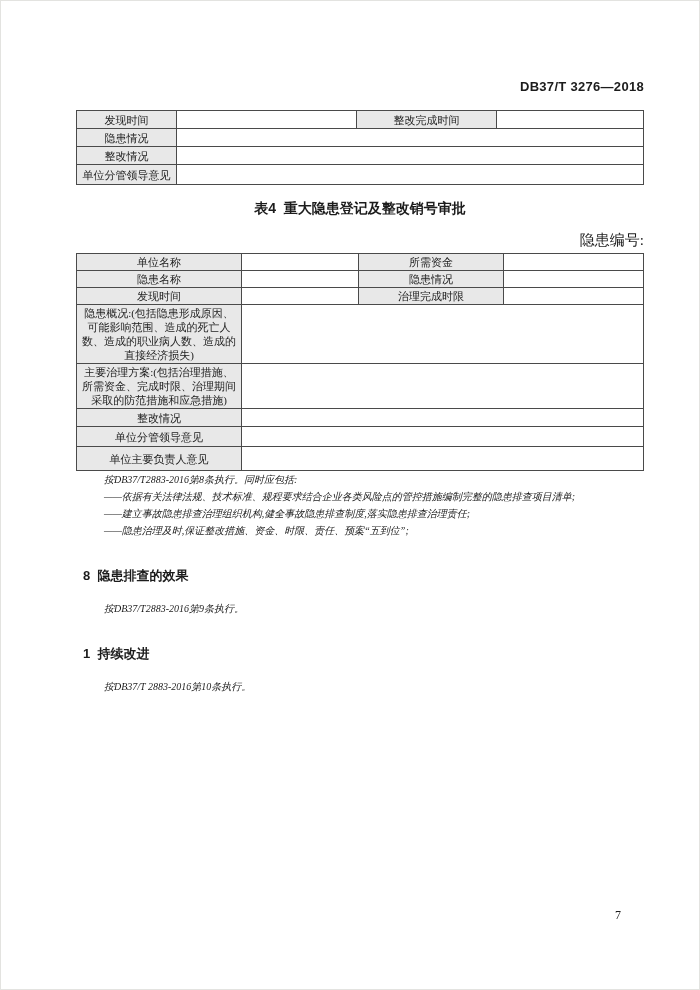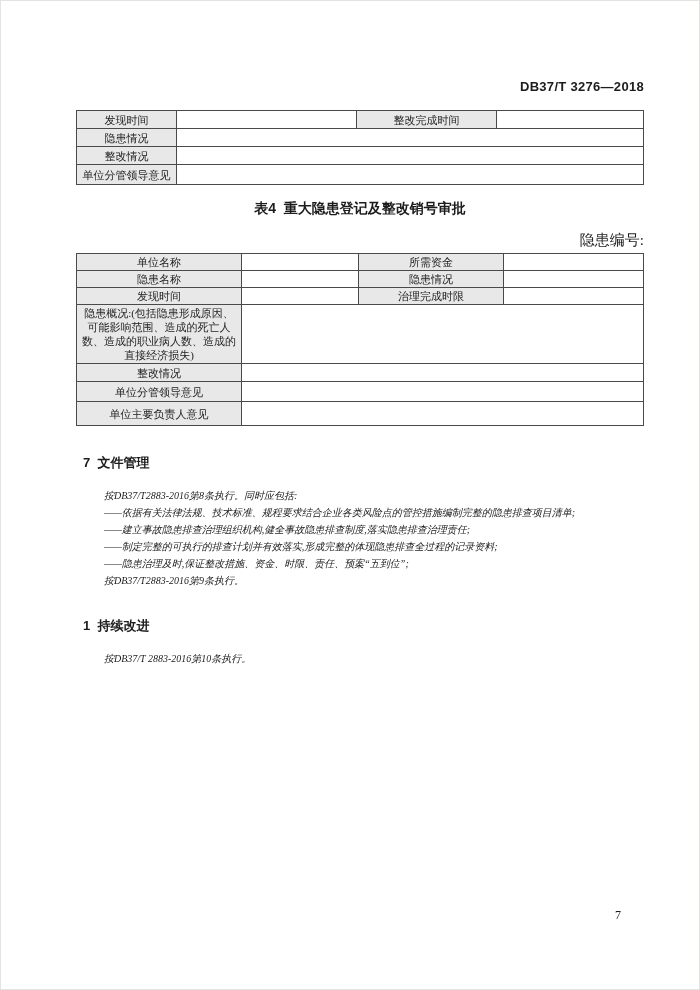--- a/index.html
+++ b/index.html
@@ -152,42 +152,45 @@
         <tr class="h17">
           <td class="lbl">发现时间</td>
           <td></td>
           <td class="lbl">治理完成时限</td>
           <td></td>
         </tr>
         <tr>
           <td class="lbl">隐患概况:(包括隐患形成原因、可能影响范围、造成的死亡人数、造成的职业病人数、造成的直接经济损失)</td>
           <td colspan="3"></td>
         </tr>
+        <tr>
+          <td class="lbl">主要治理方案:(包括治理措施、所需资金、完成时限、治理期间采取的防范措施和应急措施)</td>
+          <td colspan="3"></td>
+        </tr>
         <tr class="h18">
           <td class="lbl">整改情况</td>
           <td colspan="3"></td>
         </tr>
         <tr class="h20">
           <td class="lbl">单位分管领导意见</td>
           <td colspan="3"></td>
         </tr>
         <tr class="h24">
           <td class="lbl">单位主要负责人意见</td>
           <td colspan="3"></td>
         </tr>
       </tbody>
     </table>
 
-    <div class="sec-heading">7  文件管理</div>
     <p class="para indent">按DB37/T2883-2016第8条执行。同时应包括:</p>
     <p class="para dash">——依据有关法律法规、技术标准、规程要求结合企业各类风险点的管控措施编制完整的隐患排查项目清单;</p>
     <p class="para dash">——建立事故隐患排查治理组织机构,健全事故隐患排查制度,落实隐患排查治理责任;</p>
-    <p class="para dash">——制定完整的可执行的排查计划并有效落实,形成完整的体现隐患排查全过程的记录资料;</p>
     <p class="para dash">——隐患治理及时,保证整改措施、资金、时限、责任、预案“五到位”;</p>
 
+    <div class="sec-heading">8  隐患排查的效果</div>
     <p class="para indent">按DB37/T2883-2016第9条执行。</p>
 
     <div class="sec-heading">1  持续改进</div>
     <p class="para indent">按DB37/T 2883-2016第10条执行。</p>
 
   </div>
 
   <div class="page-num">7</div>
 </div>
 

